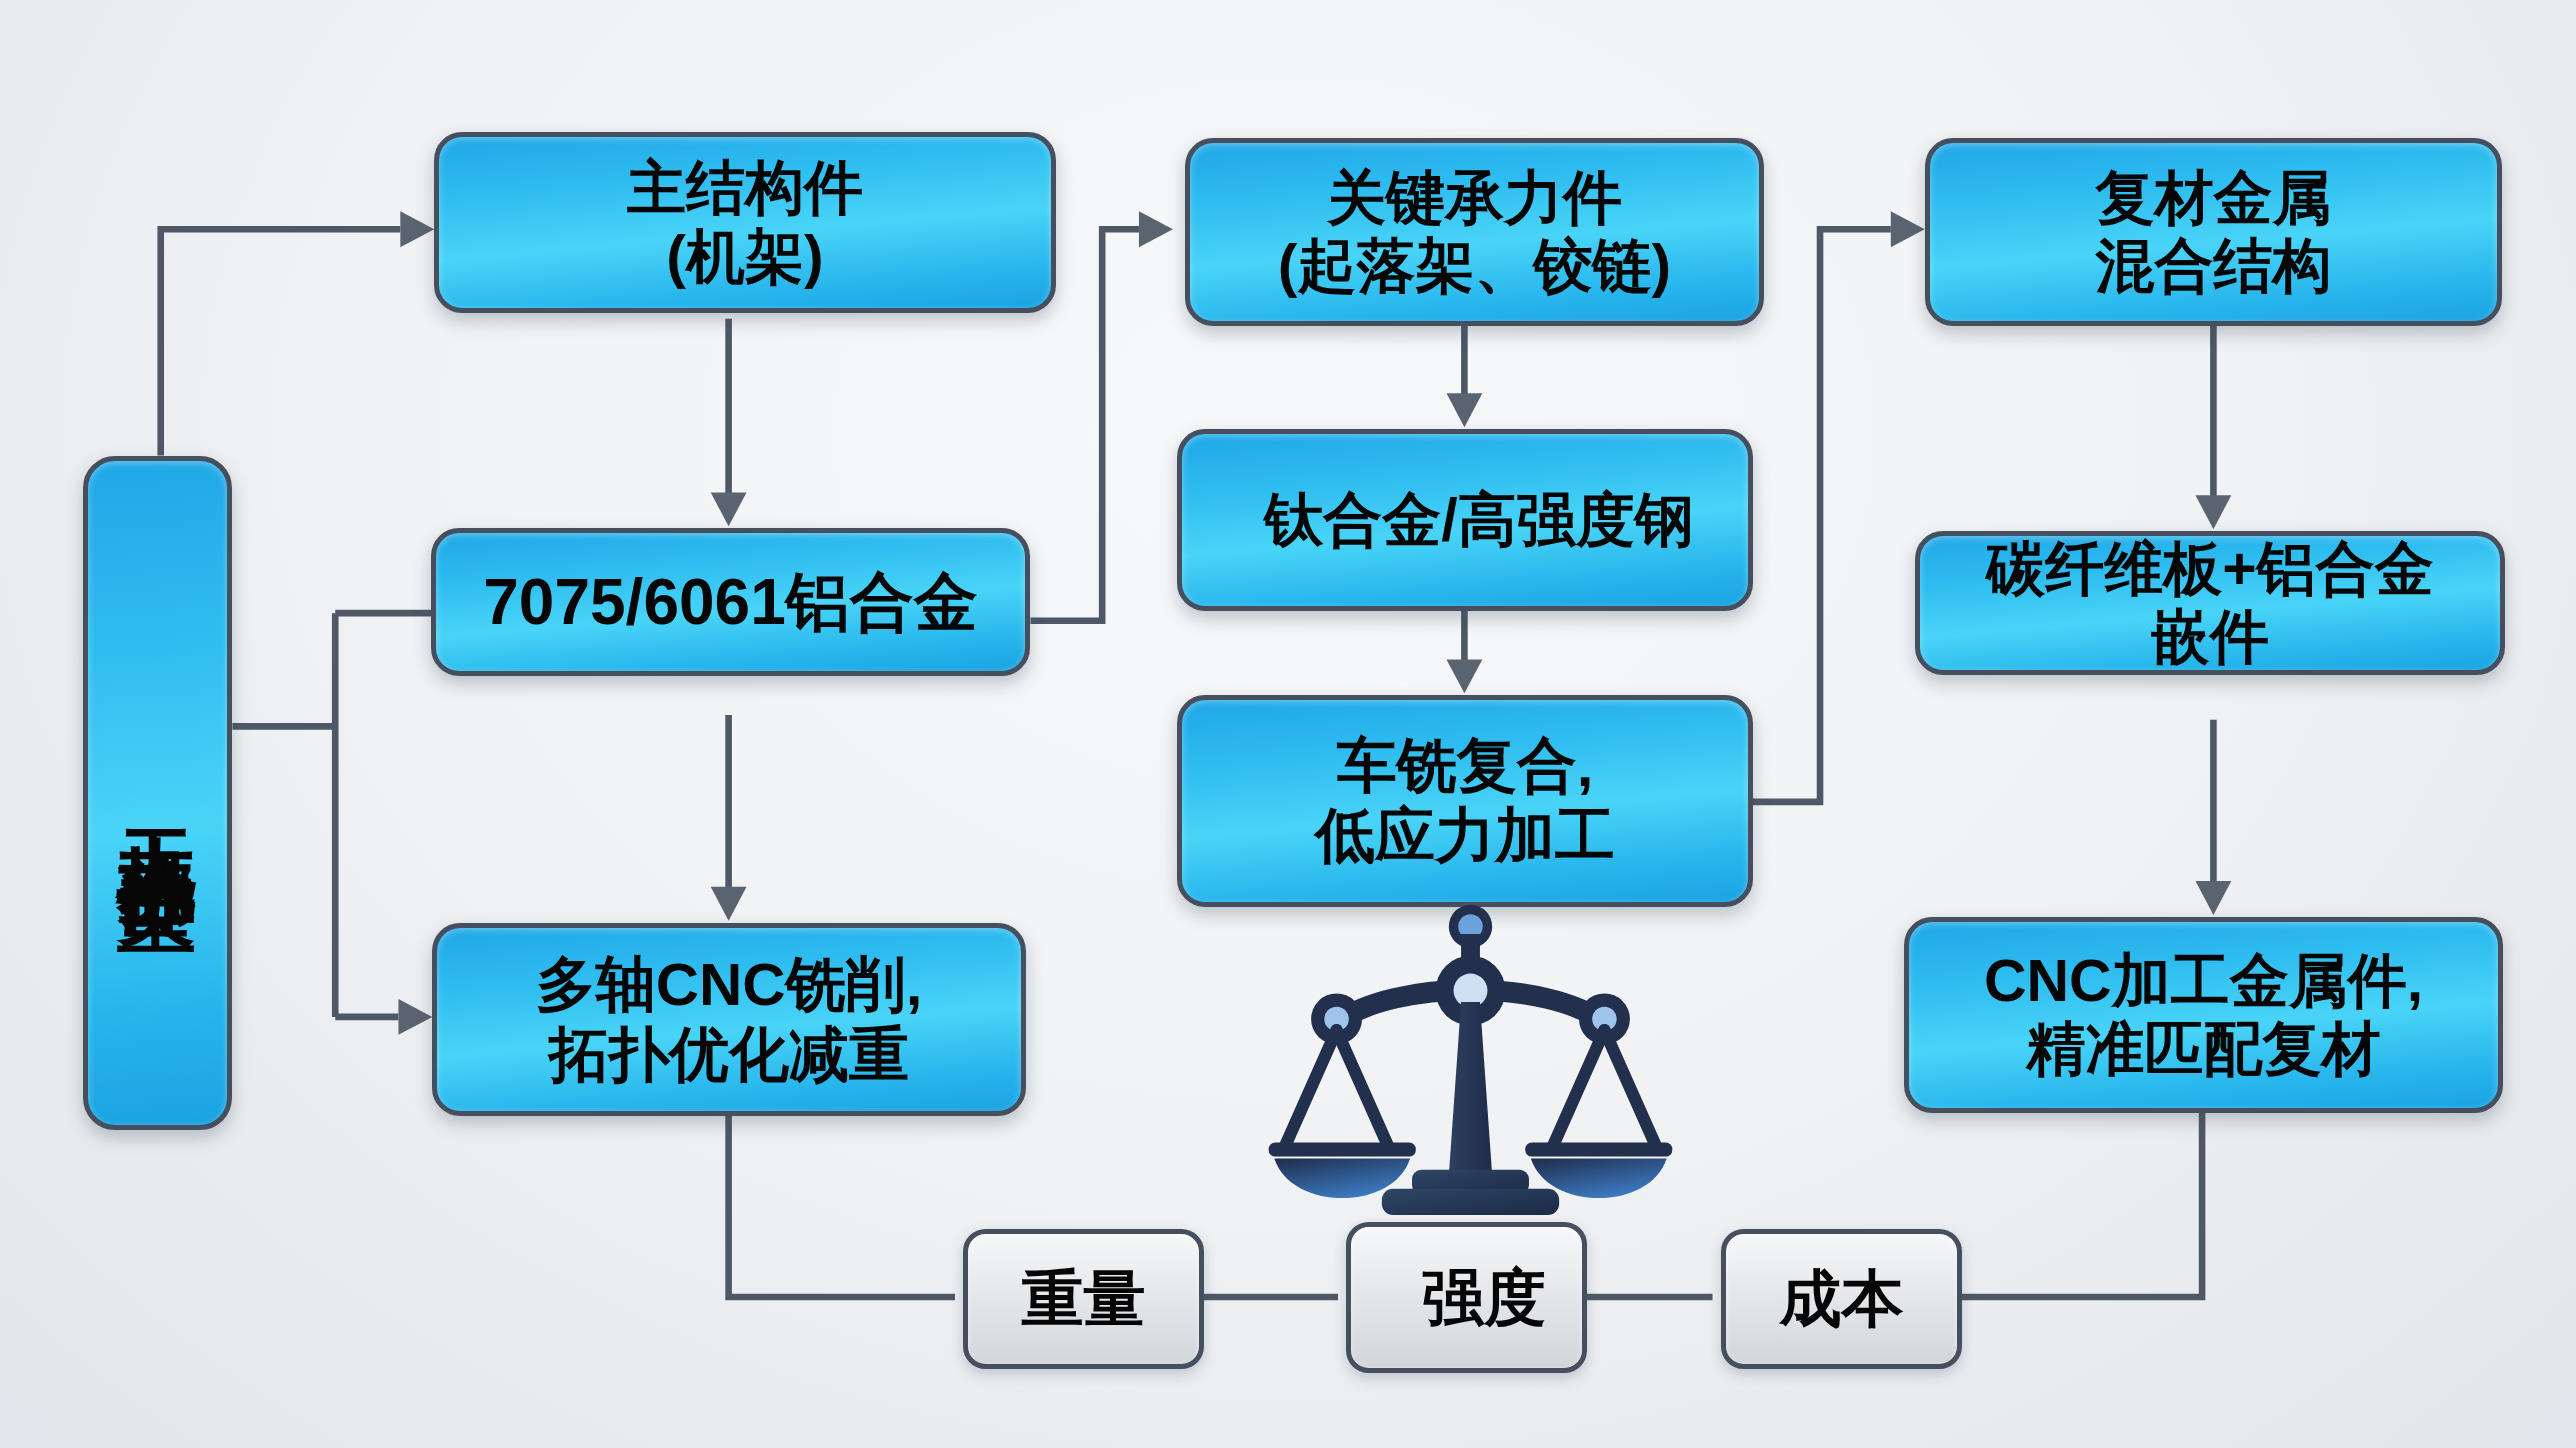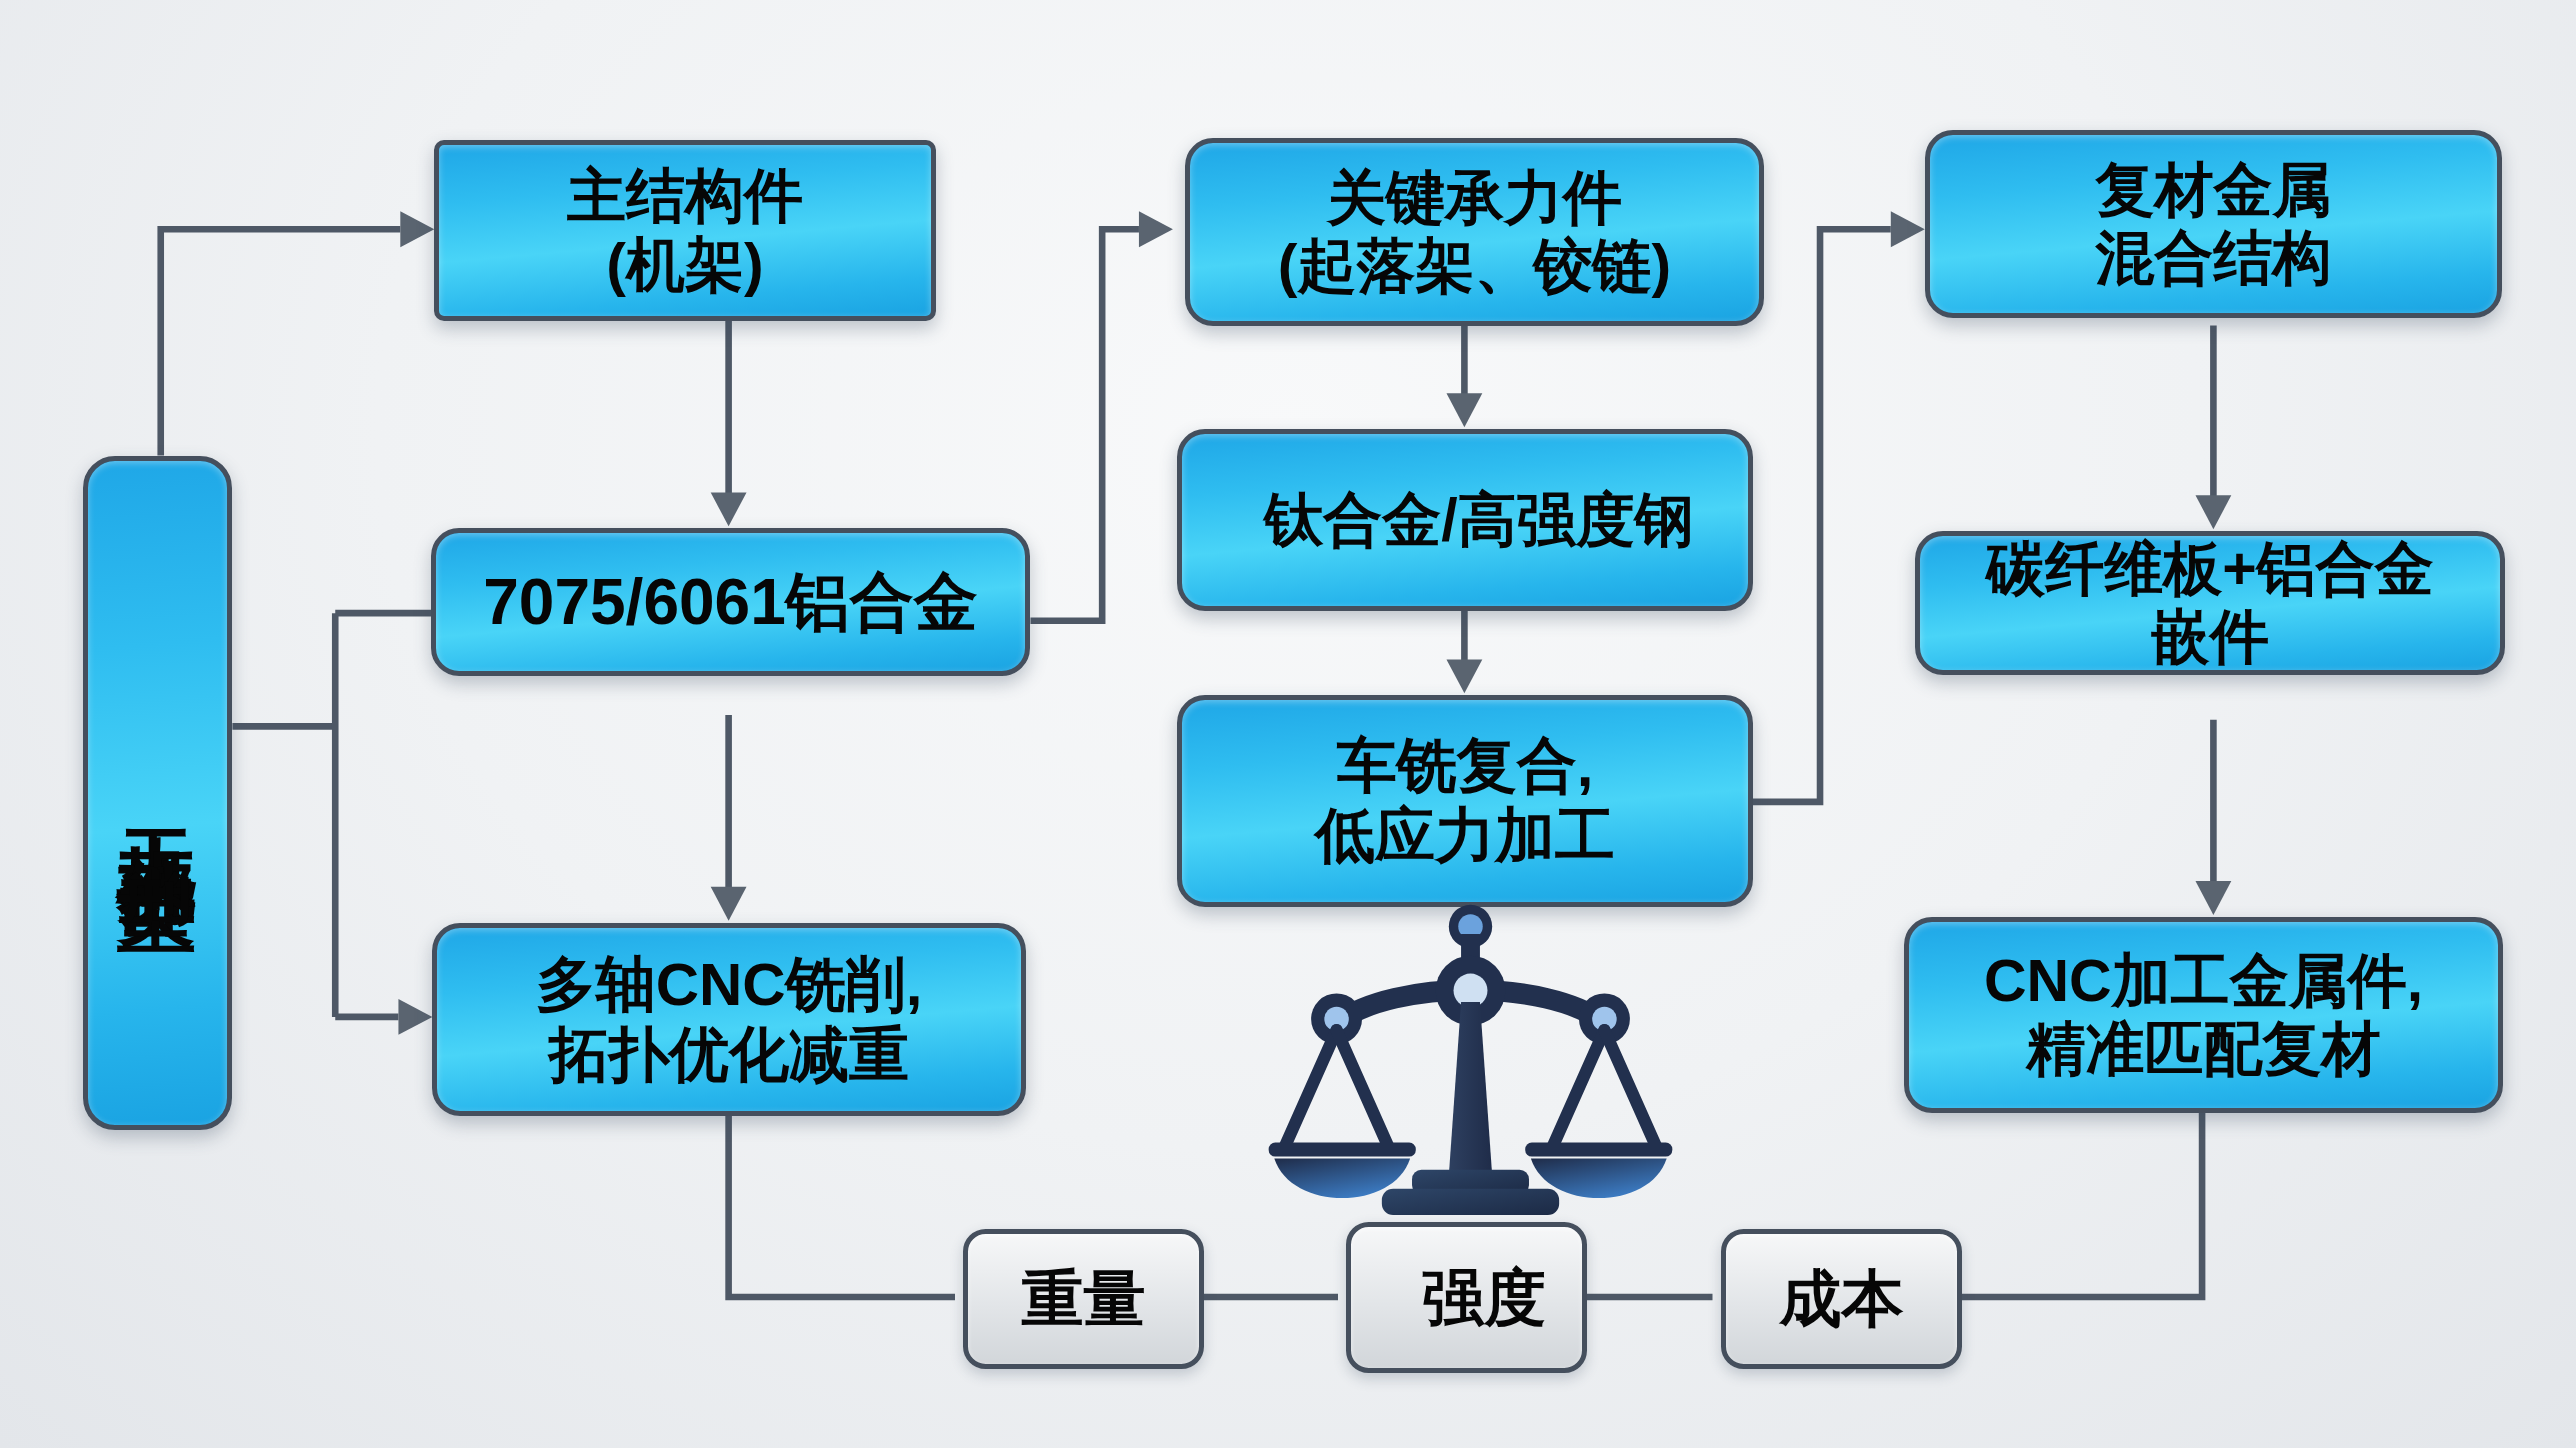--- a/index.html
+++ b/index.html
@@ -33,23 +33,23 @@
     box-shadow:0 5.7px 13.2px rgba(50,70,90,.22), inset 0 1.9px 5.7px rgba(255,255,255,.6);
     margin-left:8px;
   }
   .label{white-space:pre-line;line-height:1.16;}
   
   .n-root{left:83px;top:456px;width:149px;height:674px;border-radius:32px;}
   .n-root .label{
     writing-mode:vertical-rl;text-orientation:upright;
     font-size:79px;letter-spacing:7.5px;line-height:1;
   }
-  .n-c1-part{left:434px;top:140px;width:502px;height:181px;font-size:59px;border-radius:10px;}
+  .n-c1-part{left:434px;top:132px;width:622px;height:181px;font-size:59px;}
   .n-c2-part{left:1173px;top:138px;width:579px;height:188px;font-size:59px;margin-left:12px;}
-  .n-c3-part{left:1925px;top:130px;width:577px;height:188px;font-size:59px;}
+  .n-c3-part{left:1925px;top:138px;width:577px;height:188px;font-size:59px;}
   .n-c1-mat {left:431px;top:528px;width:599px;height:148px;font-size:64px;}
   .n-c2-mat {left:1177px;top:429px;width:576px;height:182px;font-size:59px;padding-left:28px;}
   .n-c2-proc{left:1177px;top:695px;width:576px;height:212px;font-size:60px;}
   .n-c3-mat {left:1915px;top:531px;width:590px;height:144px;font-size:59px;}
   .n-c1-proc{left:432px;top:923px;width:594px;height:193px;font-size:60px;}
   .n-c3-proc{left:1904px;top:917px;width:599px;height:196px;font-size:59px;}
   .n-weight  {left:955px;top:1229px;width:241px;height:140px;font-size:62px;}
   .n-strength{left:1338px;top:1222px;width:241px;height:151px;font-size:62px;padding-left:35px;}
   .n-cost    {left:1713px;top:1229px;width:241px;height:140px;font-size:62px;}
   #balance-scale{position:absolute;left:1263px;top:898px;width:415px;height:321px;}

